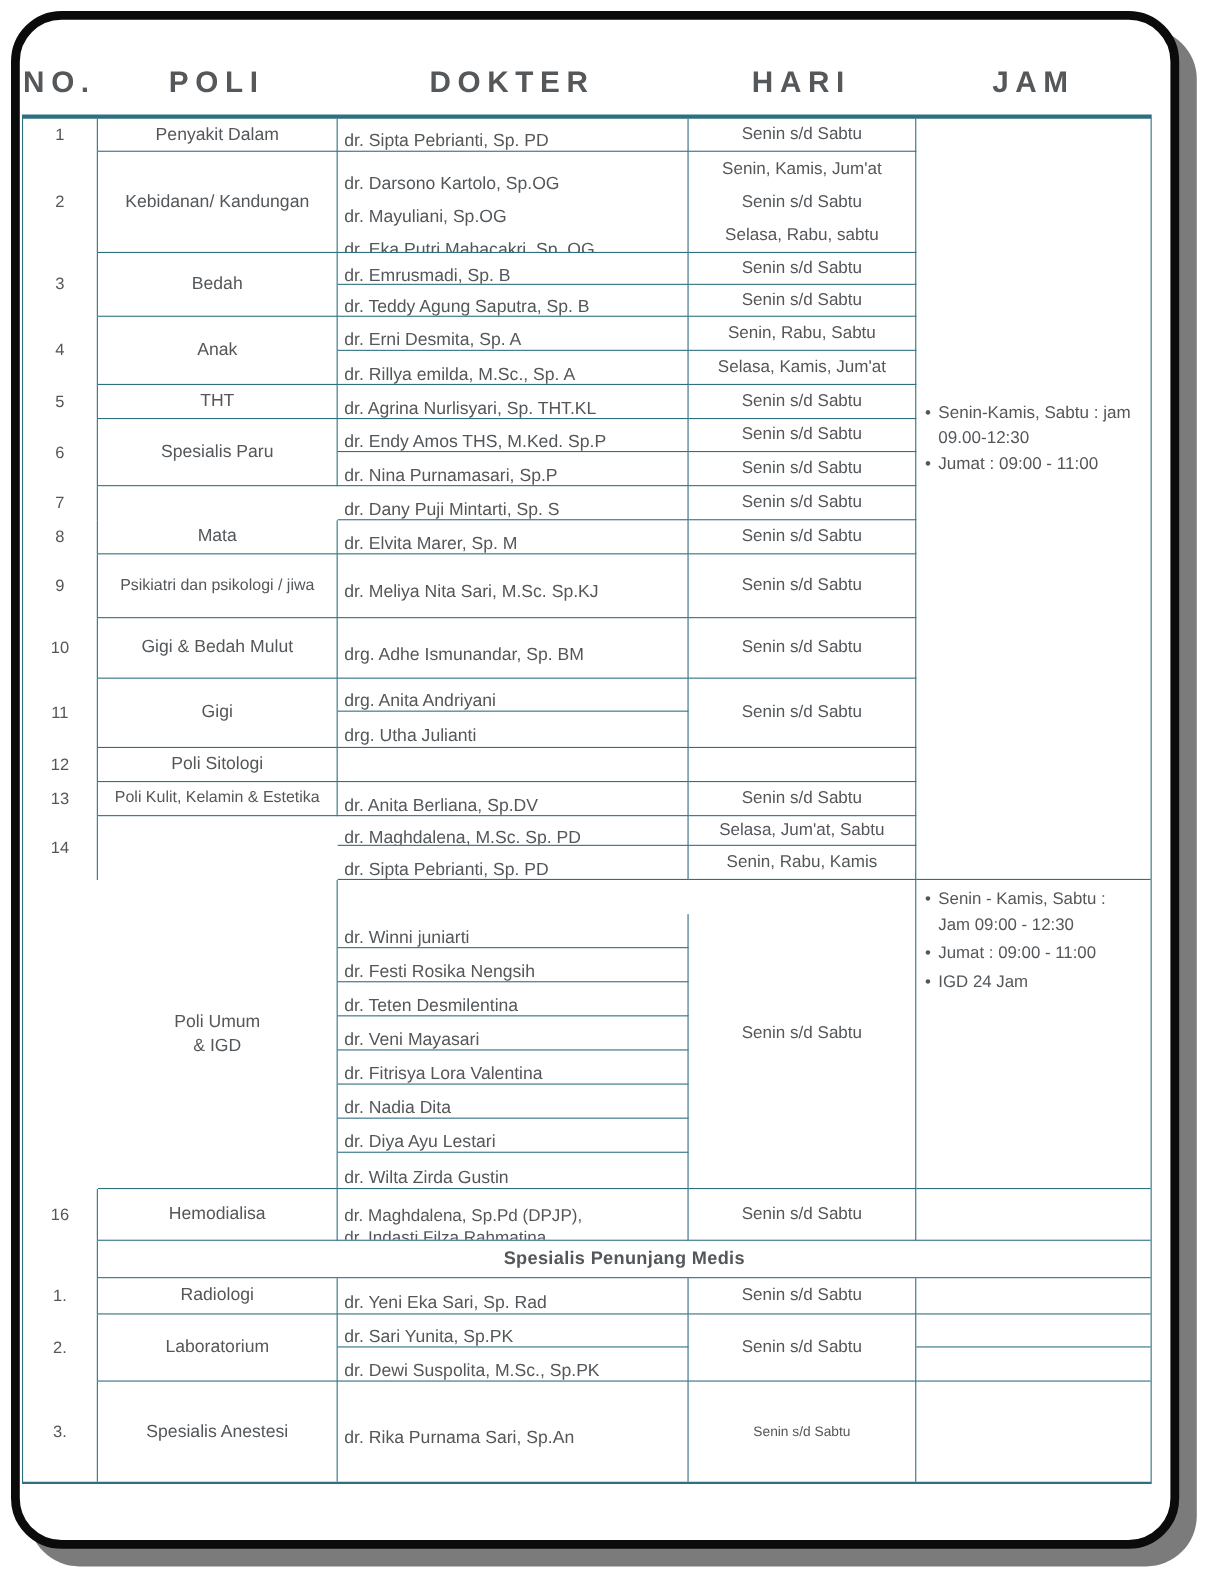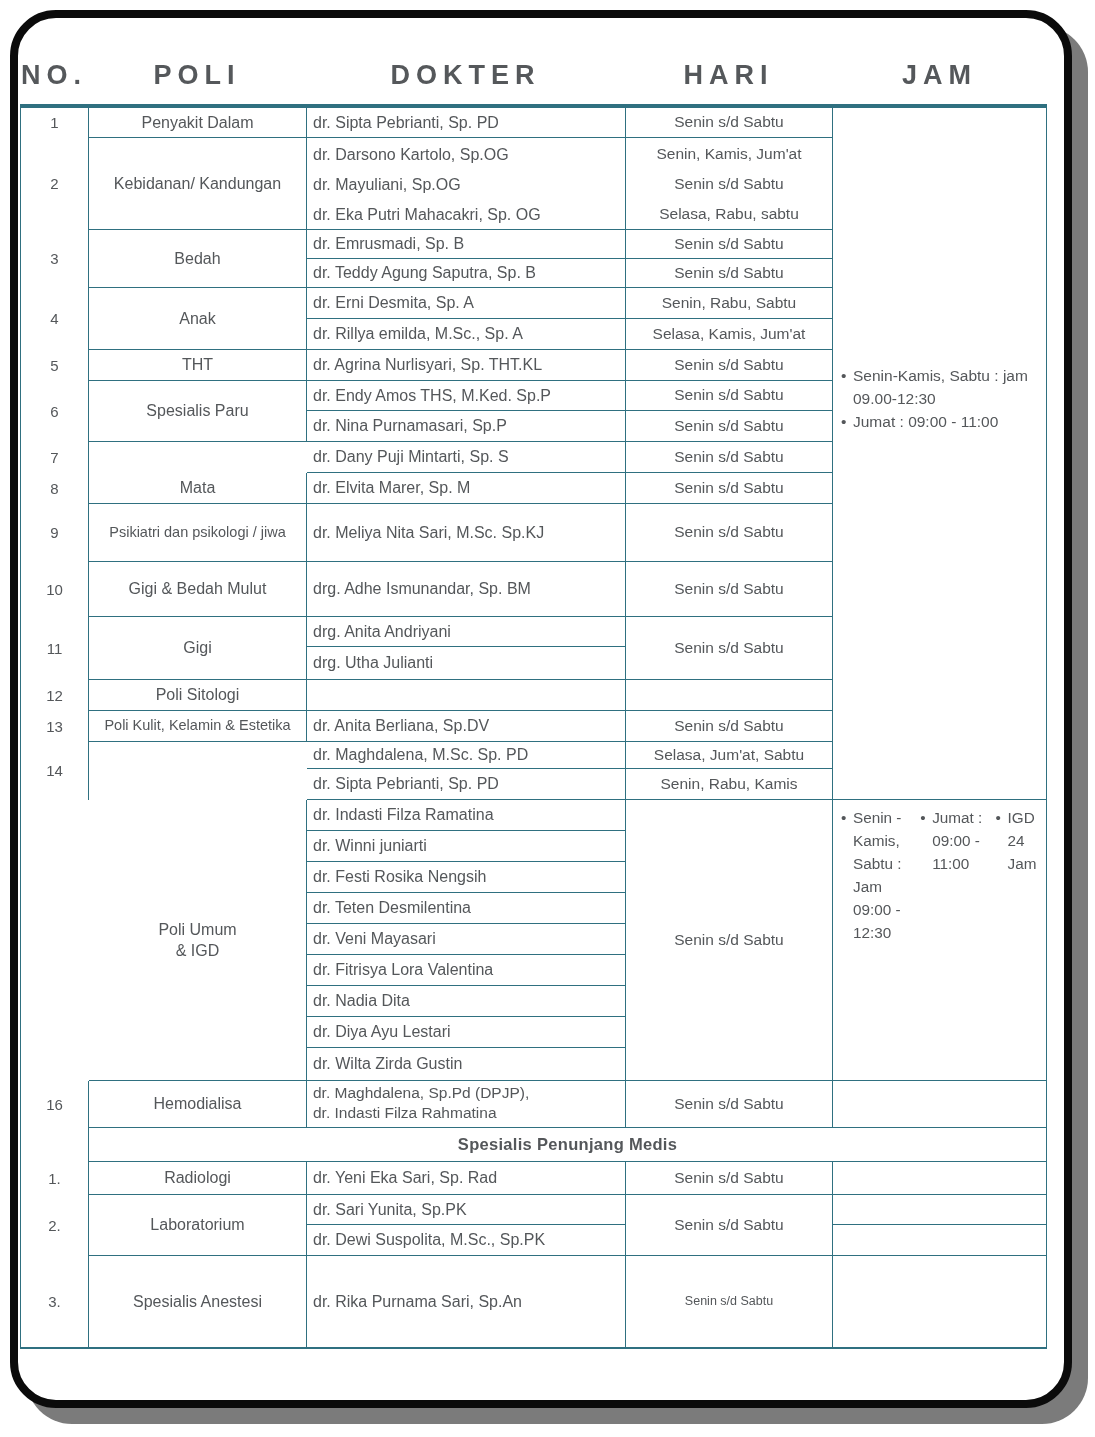--- a/index.html
+++ b/index.html
@@ -32,40 +32,40 @@
     display:grid;
     grid-template-columns:68px 218px 319px 207px 1fr;
     grid-template-rows:30px 92px 29px 29px 31px 31px 31px 30px 31px 31px 31px 58px 55px 30px 33px 31px 31px 27px 31px 31px 31px 31px 31px 31px 31px 31px 31px 33px 47px 34px 33px 30px 31px minmax(0,1fr);
   }
   .c{
     border-right:1px solid #2f7080;border-bottom:1px solid #2f7080;
     display:flex;align-items:center;justify-content:center;
     text-align:center;font-size:16px;line-height:1.2;overflow:hidden;
     box-sizing:border-box;
   }
-  .c.left{justify-content:flex-start;text-align:right;padding:2px 4px 2px 6px;}
+  .c.left{justify-content:flex-start;text-align:right;padding:15px 4px 2px 6px;}
   .c.no{border-bottom:none;font-size:15px;}
   .c.jam{border-right:none;}
   .c.nb{border-bottom:none;}
   .c.hari{font-size:15.5px;}
   .c.tight{font-size:14.5px;}
   .c.small{font-size:12.5px;}
   .c.col{flex-direction:column;}
   .c.col.left{align-items:flex-start;}
   .ln30{display:block;line-height:30px;}
   .ln21{display:block;line-height:21px;}
   .ln20{display:block;line-height:20px;}
   .section-cell{font-size:16.5px;font-weight:700;letter-spacing:.3px;}
   
   .jam-main{
     flex-direction:column;align-items:flex-start;justify-content:center;
     padding:0 4px 110px 8px;font-size:15.5px;text-align:left;
   }
   .jam-igd{
-    align-items:flex-start;justify-content:flex-start;
+    flex-direction:column;align-items:flex-start;justify-content:flex-start;
     padding:7px 4px 0 8px;gap:3px;font-size:15.3px;text-align:left;
   }
   .bul{position:relative;padding-left:12px;line-height:1.5;}
   .bul::before{content:"\2022";position:absolute;left:0;top:0;}
   .bul span{display:block;}
 </style>
 </head>
 <body>
 
 <div class="sheet"></div>
@@ -138,21 +138,20 @@
   <div class="c left" style="grid-area:10/3/11/4">dr. Dany Puji Mintarti, Sp. S</div>
   <div class="c left" style="grid-area:11/3/12/4">dr. Elvita Marer, Sp. M</div>
   <div class="c left" style="grid-area:12/3/13/4">dr. Meliya Nita Sari, M.Sc. Sp.KJ</div>
   <div class="c left" style="grid-area:13/3/14/4">drg. Adhe Ismunandar, Sp. BM</div>
   <div class="c left" style="grid-area:14/3/15/4">drg. Anita Andriyani</div>
   <div class="c left" style="grid-area:15/3/16/4">drg. Utha Julianti</div>
   <div class="c left" style="grid-area:16/3/17/4"></div>
   <div class="c left" style="grid-area:17/3/18/4">dr. Anita Berliana, Sp.DV</div>
   <div class="c left" style="grid-area:18/3/19/4">dr. Maghdalena, M.Sc. Sp. PD</div>
   <div class="c left" style="grid-area:19/3/20/4">dr. Sipta Pebrianti, Sp. PD</div>
-  <div class="c left" style="grid-area:20/3/21/4">dr. Indasti Filza Ramatina</div>
   <div class="c left" style="grid-area:21/3/22/4">dr. Winni juniarti</div>
   <div class="c left" style="grid-area:22/3/23/4">dr. Festi Rosika Nengsih</div>
   <div class="c left" style="grid-area:24/3/25/4">dr. Veni Mayasari</div>
   <div class="c left" style="grid-area:23/3/24/4">dr. Teten Desmilentina</div>
   <div class="c left" style="grid-area:25/3/26/4">dr. Fitrisya Lora Valentina</div>
   <div class="c left" style="grid-area:26/3/27/4">dr. Nadia Dita</div>
   <div class="c left" style="grid-area:27/3/28/4">dr. Diya Ayu Lestari</div>
   <div class="c left" style="grid-area:28/3/29/4">dr. Wilta Zirda Gustin</div>
   <div class="c col left" style="grid-area:29/3/30/4;font-size:15.5px">
     <span class="ln20">dr. Maghdalena, Sp.Pd (DPJP),</span>

